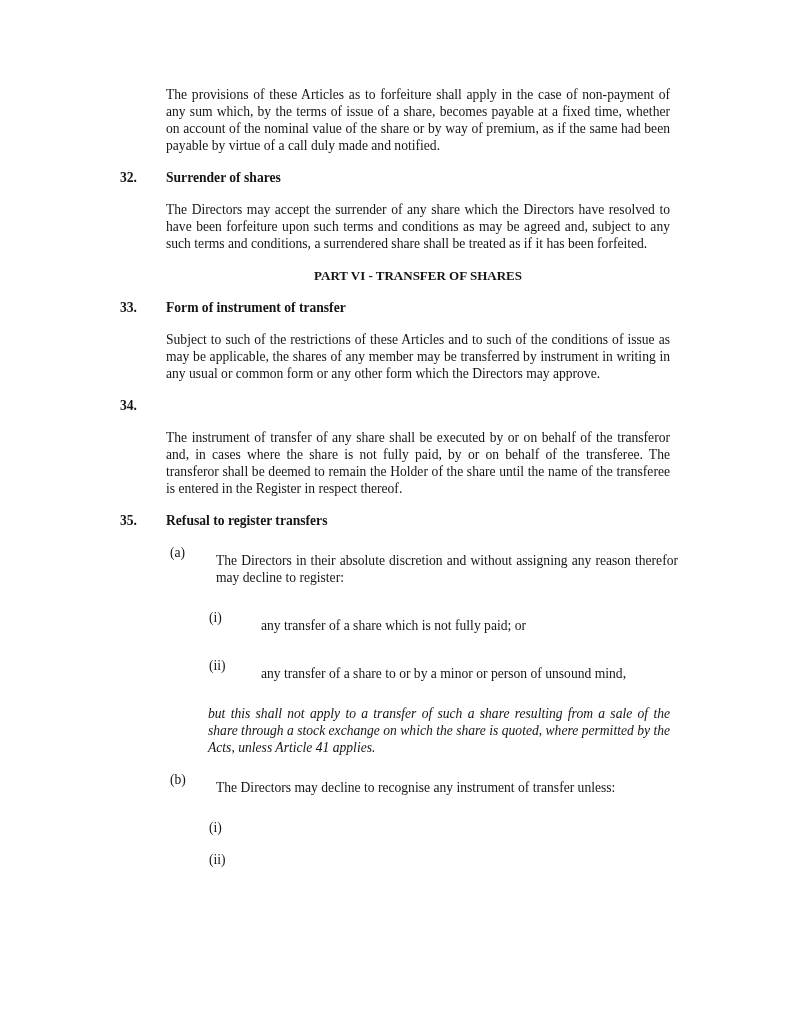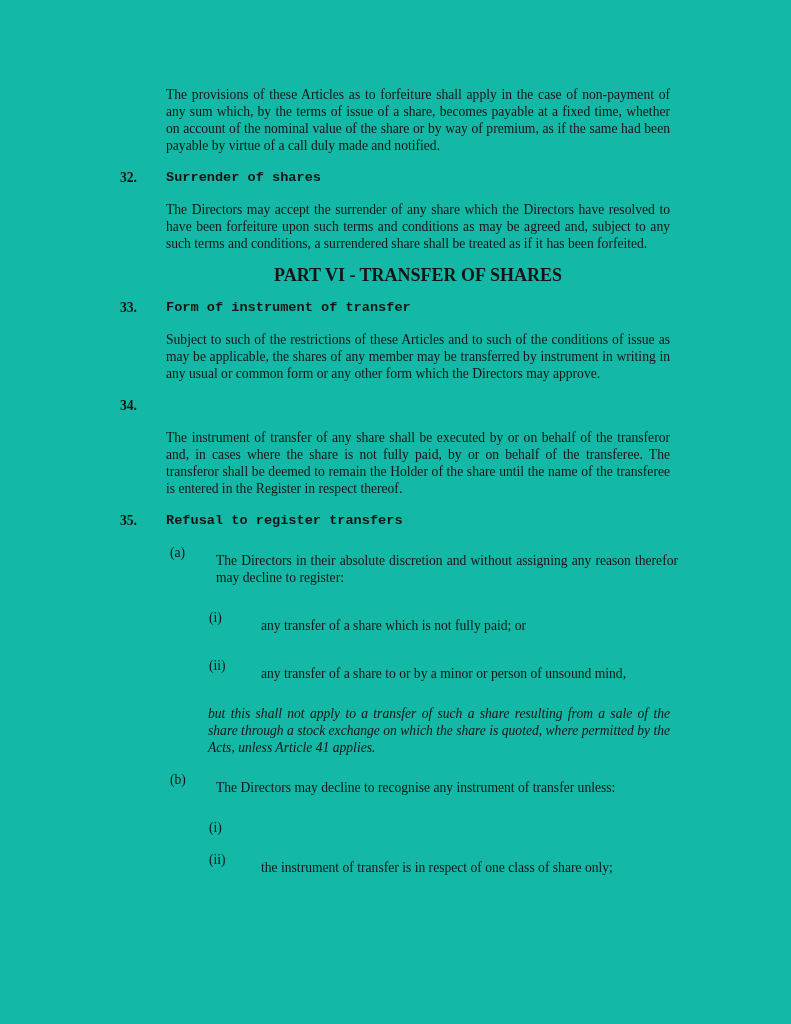--- a/index.html
+++ b/index.html
@@ -1,19 +1,19 @@
 <!DOCTYPE html>
 <html><head>
 <meta charset="utf-8">
 <style>
   html, body { margin: 0; padding: 0; background: #e8e8e8; }
   .page {
     width: 791px;
     height: 1024px;
-    background: #14b8a6;
+    background: #ffffff;
     color: #151515;
     font-family: "Liberation Serif", "DejaVu Serif", serif;
     font-size: 13.6px;
     line-height: 17px;
     box-sizing: border-box;
     padding-top: 86px;
     position: relative;
     overflow: hidden;
   }
   p { margin: 8px; }
@@ -22,27 +22,27 @@
     width: 504px;
     text-align: justify;
   }
   .section-heading {
     display: flex;
     margin: 0 0 15px 120px;
     font-weight: bold;
     align-items: center;
   }
   .sec-num { width: 46px; flex: none; font-weight: bold; }
-  .sec-title { font-weight: bold; font-family: Liberation Mono, monospace; }
+  .sec-title { font-weight: bold; }
   .part-heading {
     margin: 0 0 15px 166px;
     width: 504px;
     text-align: center;
     font-weight: bold;
-    font-size: 18px;
+    font-size: 13px;
     line-height: 17px;
   }
   .sub { display: flex; margin: 0 0 15px 0; }
   .sub .sub-label { flex: none; }
   .sub .sub-text { text-align: justify; }
   .level-a { margin-left: 170px; }
   .level-a .sub-label { width: 38px; }
   .level-a .sub-text { width: 462px; }
   .level-i { margin-left: 209px; }
   .level-i .sub-label { width: 44px; }
@@ -106,17 +106,16 @@
     <span class="sub-label">(b)</span>
     <p class="sub-text">The Directors may decline to recognise any instrument of transfer unless:</p>
   </div>
 
   <div class="sub level-i">
     <span class="sub-label">(i)</span>
   </div>
 
   <div class="sub level-i">
     <span class="sub-label">(ii)</span>
-    <p class="sub-text">the instrument of transfer is in respect of one class of share only;</p>
   </div>
 
 
 </div>
 
 </body></html>

